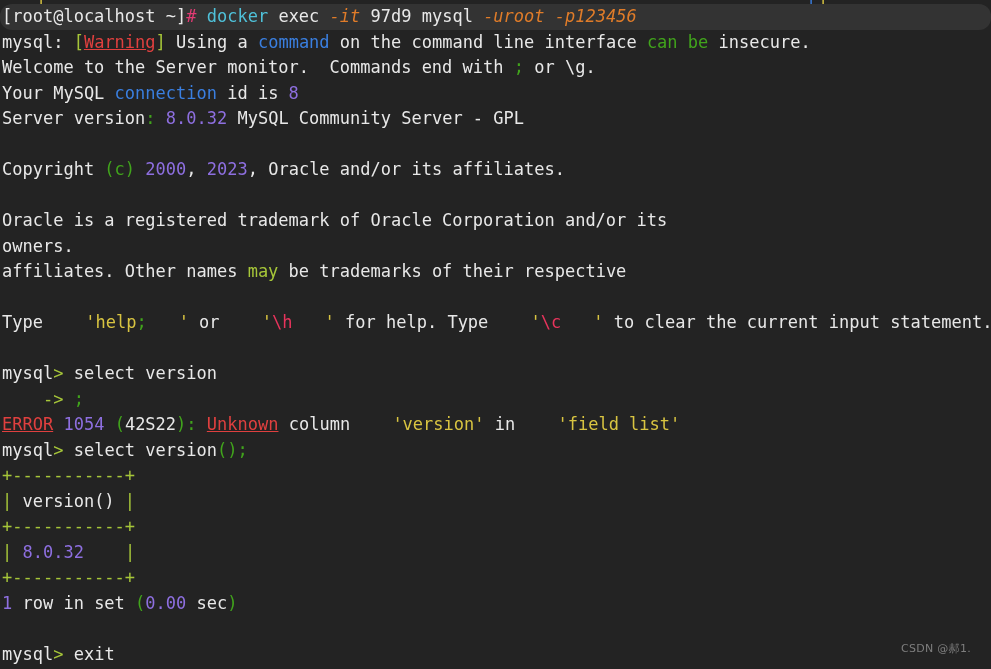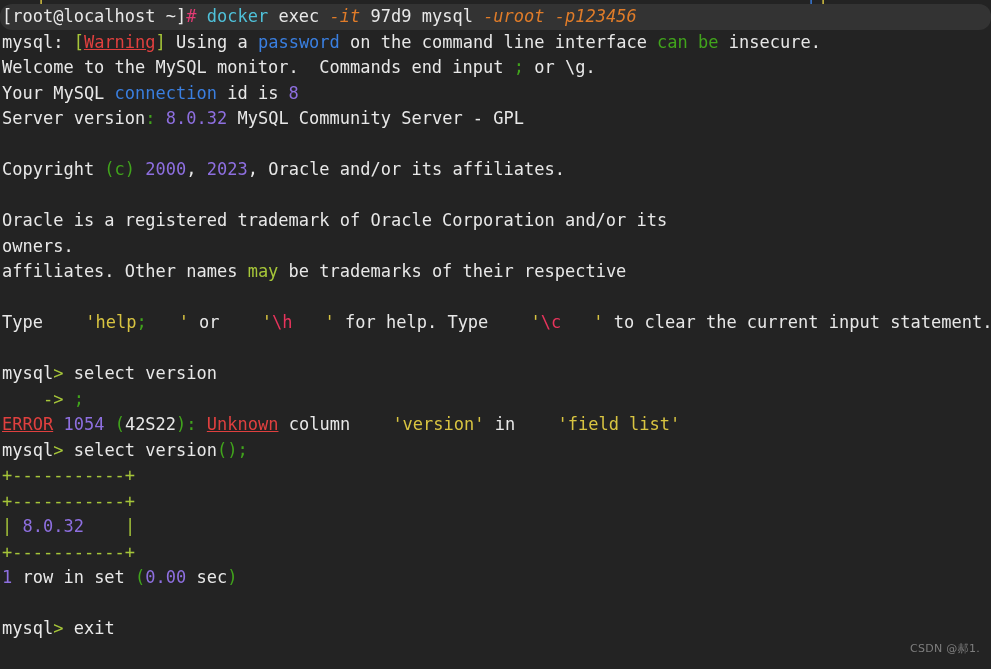--- a/index.html
+++ b/index.html
@@ -62,21 +62,21 @@
   .c-yellow  { color: #d8c441; margin-left: 32px; }
   .c-blue    { color: #3a7fe0; }
   .c-cyan    { color: #4fc1d9; }
   .c-purple  { color: #8e6fe0; }
   .c-magenta { color: #e23b74; }
   .c-orange  { color: #e07c29; font-style: italic; }
   .c-pink    { color: #e8345c; }
 
   #watermark {
     position: absolute;
-    right: 11px;
+    right: 20px;
     bottom: 8px;
     font-family: "DejaVu Sans", "Liberation Sans", sans-serif;
     font-size: 11px;
     color: #7e7e7e;
     letter-spacing: 0.3px;
     white-space: pre;
     pointer-events: none;
   }
 </style>
 </head>
@@ -85,38 +85,39 @@
 <div id="terminal">
 
   <div id="scrollback-sliver">
       <span class="frag" style="left: 36px; color: rgb(216, 196, 65);">|</span>
       <span class="frag" style="left: 806px; color: rgb(58, 127, 224);">|</span>
       <span class="frag" style="left: 818px; color: rgb(216, 196, 65);">|</span>
     </div>
 
   <div id="screen">
       <div class="line hl"><span class="c-white">[root@localhost ~]</span><span class="c-magenta">#</span><span class="c-white"> </span><span class="c-cyan">docker</span><span class="c-white"> exec </span><span class="c-orange">-it</span><span class="c-white"> 97d9 mysql </span><span class="c-orange">-uroot</span><span class="c-white"> </span><span class="c-orange">-p123456</span></div>
-      <div class="line"><span class="c-white">mysql: </span><span class="c-lime">[</span><span class="c-red">Warning</span><span class="c-lime">]</span><span class="c-white"> Using a </span><span class="c-blue">password</span><span class="c-white"> on the command line interface </span><span class="c-green">can be</span><span class="c-white"> insecure.</span></div>
-      <div class="line"><span class="c-white">Welcome to the MySQL monitor.  Commands end input </span><span class="c-green">;</span><span class="c-white"> or \g.</span></div>
+      <div class="line"><span class="c-white">mysql: </span><span class="c-lime">[</span><span class="c-red">Warning</span><span class="c-lime">]</span><span class="c-white"> Using a </span><span class="c-blue">command</span><span class="c-white"> on the command line interface </span><span class="c-green">can be</span><span class="c-white"> insecure.</span></div>
+      <div class="line"><span class="c-white">Welcome to the Server monitor.  Commands end with </span><span class="c-green">;</span><span class="c-white"> or \g.</span></div>
       <div class="line"><span class="c-white">Your MySQL </span><span class="c-blue">connection</span><span class="c-white"> id is </span><span class="c-purple">8</span></div>
       <div class="line"><span class="c-white">Server version</span><span class="c-green">:</span><span class="c-white"> </span><span class="c-purple">8.0.32</span><span class="c-white"> MySQL Community Server - GPL</span></div>
       <div class="line blank"> </div>
       <div class="line"><span class="c-white">Copyright </span><span class="c-green">(c)</span><span class="c-white"> </span><span class="c-purple">2000</span><span class="c-white">, </span><span class="c-purple">2023</span><span class="c-white">, Oracle and/or its affiliates.</span></div>
       <div class="line blank"> </div>
       <div class="line"><span class="c-white">Oracle is a registered trademark of Oracle Corporation and/or its</span></div>
       <div class="line"><span class="c-white">owners.</span></div>
       <div class="line"><span class="c-white">affiliates. Other names </span><span class="c-lime">may</span><span class="c-white"> be trademarks of their respective</span></div>
       <div class="line blank"> </div>
       <div class="line"><span class="c-white">Type </span><span class="c-yellow">'help</span><span class="c-green">;</span><span class="c-yellow">'</span><span class="c-white"> or </span><span class="c-yellow">'</span><span class="c-pink">\h</span><span class="c-yellow">'</span><span class="c-white"> for help. Type </span><span class="c-yellow">'</span><span class="c-pink">\c</span><span class="c-yellow">'</span><span class="c-white"> to clear the current input statement.</span></div>
       <div class="line blank"> </div>
       <div class="line"><span class="c-white">mysql</span><span class="c-lime">&gt;</span><span class="c-white"> select version</span></div>
       <div class="line"><span class="c-white">    </span><span class="c-lime">-&gt;</span><span class="c-white"> </span><span class="c-green">;</span></div>
       <div class="line"><span class="c-red">ERROR</span><span class="c-white"> </span><span class="c-purple">1054</span><span class="c-white"> </span><span class="c-green">(</span><span class="c-white">42S22</span><span class="c-green">)</span><span class="c-green">:</span><span class="c-white"> </span><span class="c-red">Unknown</span><span class="c-white"> column </span><span class="c-yellow">'version'</span><span class="c-white"> in </span><span class="c-yellow">'field list'</span></div>
       <div class="line"><span class="c-white">mysql</span><span class="c-lime">&gt;</span><span class="c-white"> select version</span><span class="c-green">()</span><span class="c-green">;</span></div>
       <div class="line"><span class="c-lime">+-----------+</span></div>
+      <div class="line"><span class="c-lime">|</span><span class="c-white"> version() </span><span class="c-lime">|</span></div>
       <div class="line"><span class="c-lime">+-----------+</span></div>
       <div class="line"><span class="c-lime">|</span><span class="c-white"> </span><span class="c-purple">8.0.32</span><span class="c-white">    </span><span class="c-lime">|</span></div>
       <div class="line"><span class="c-lime">+-----------+</span></div>
       <div class="line"><span class="c-purple">1</span><span class="c-white"> row in set </span><span class="c-green">(</span><span class="c-purple">0.00</span><span class="c-white"> sec</span><span class="c-green">)</span></div>
       <div class="line blank"> </div>
       <div class="line"><span class="c-white">mysql</span><span class="c-lime">&gt;</span><span class="c-white"> exit</span></div>
     </div>
 
   <div id="watermark">CSDN @郝1.</div>
 

